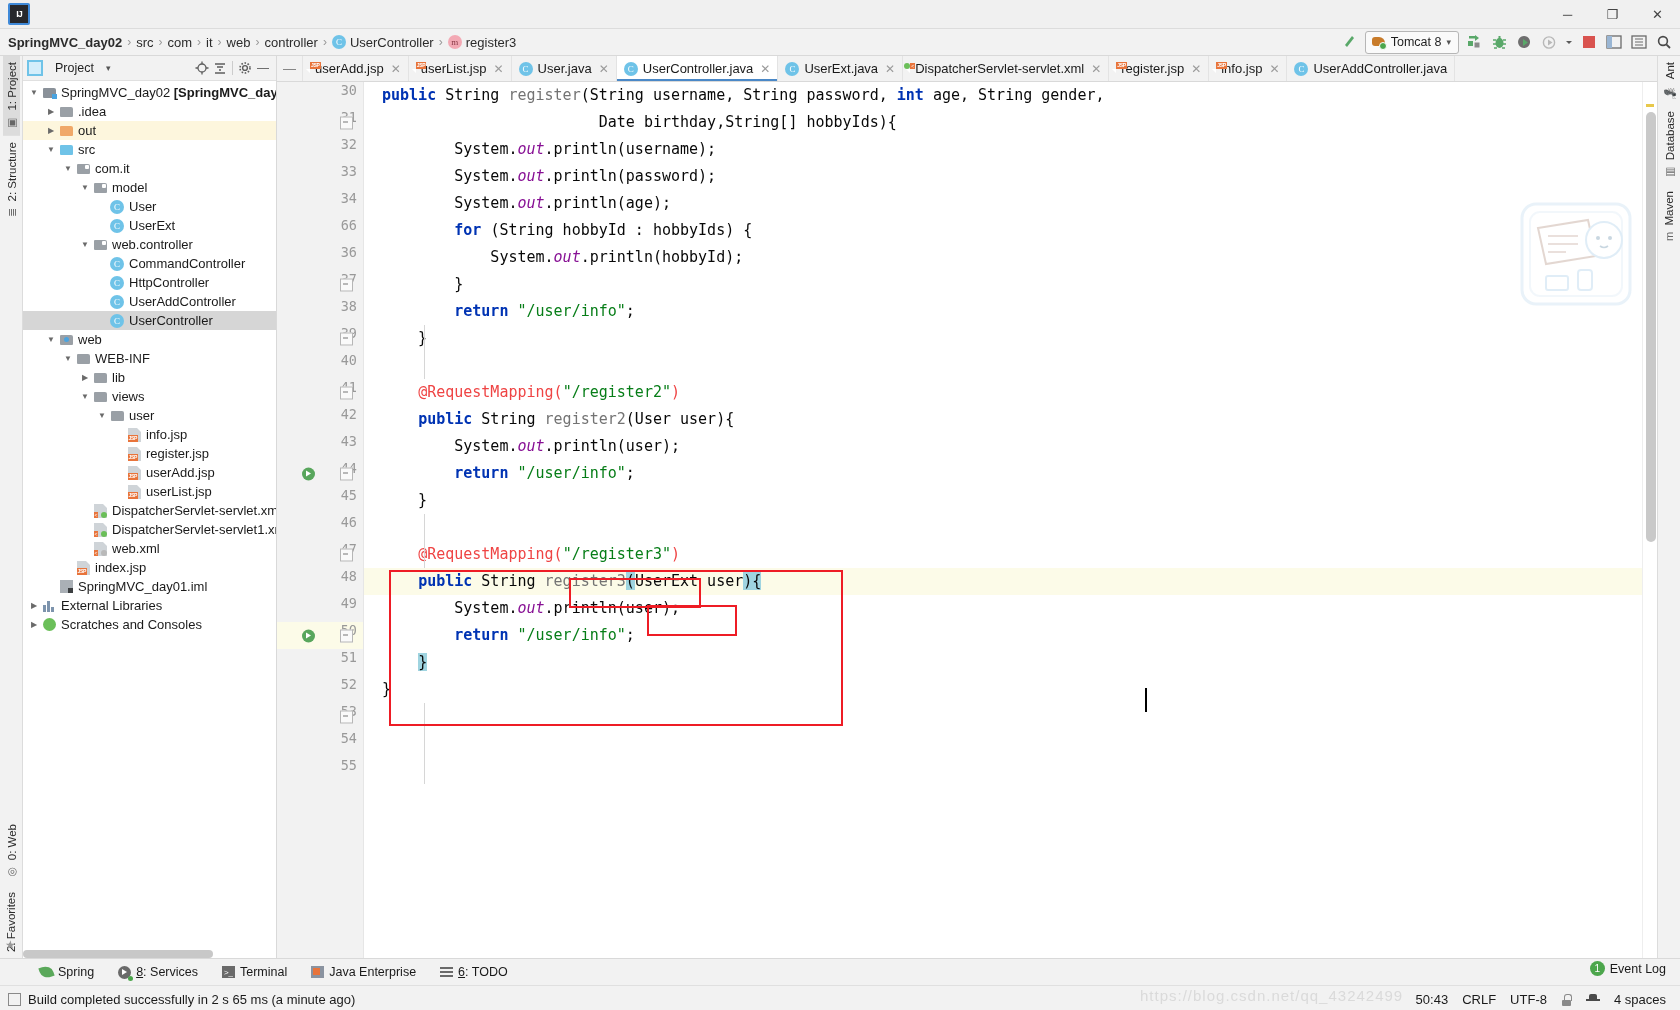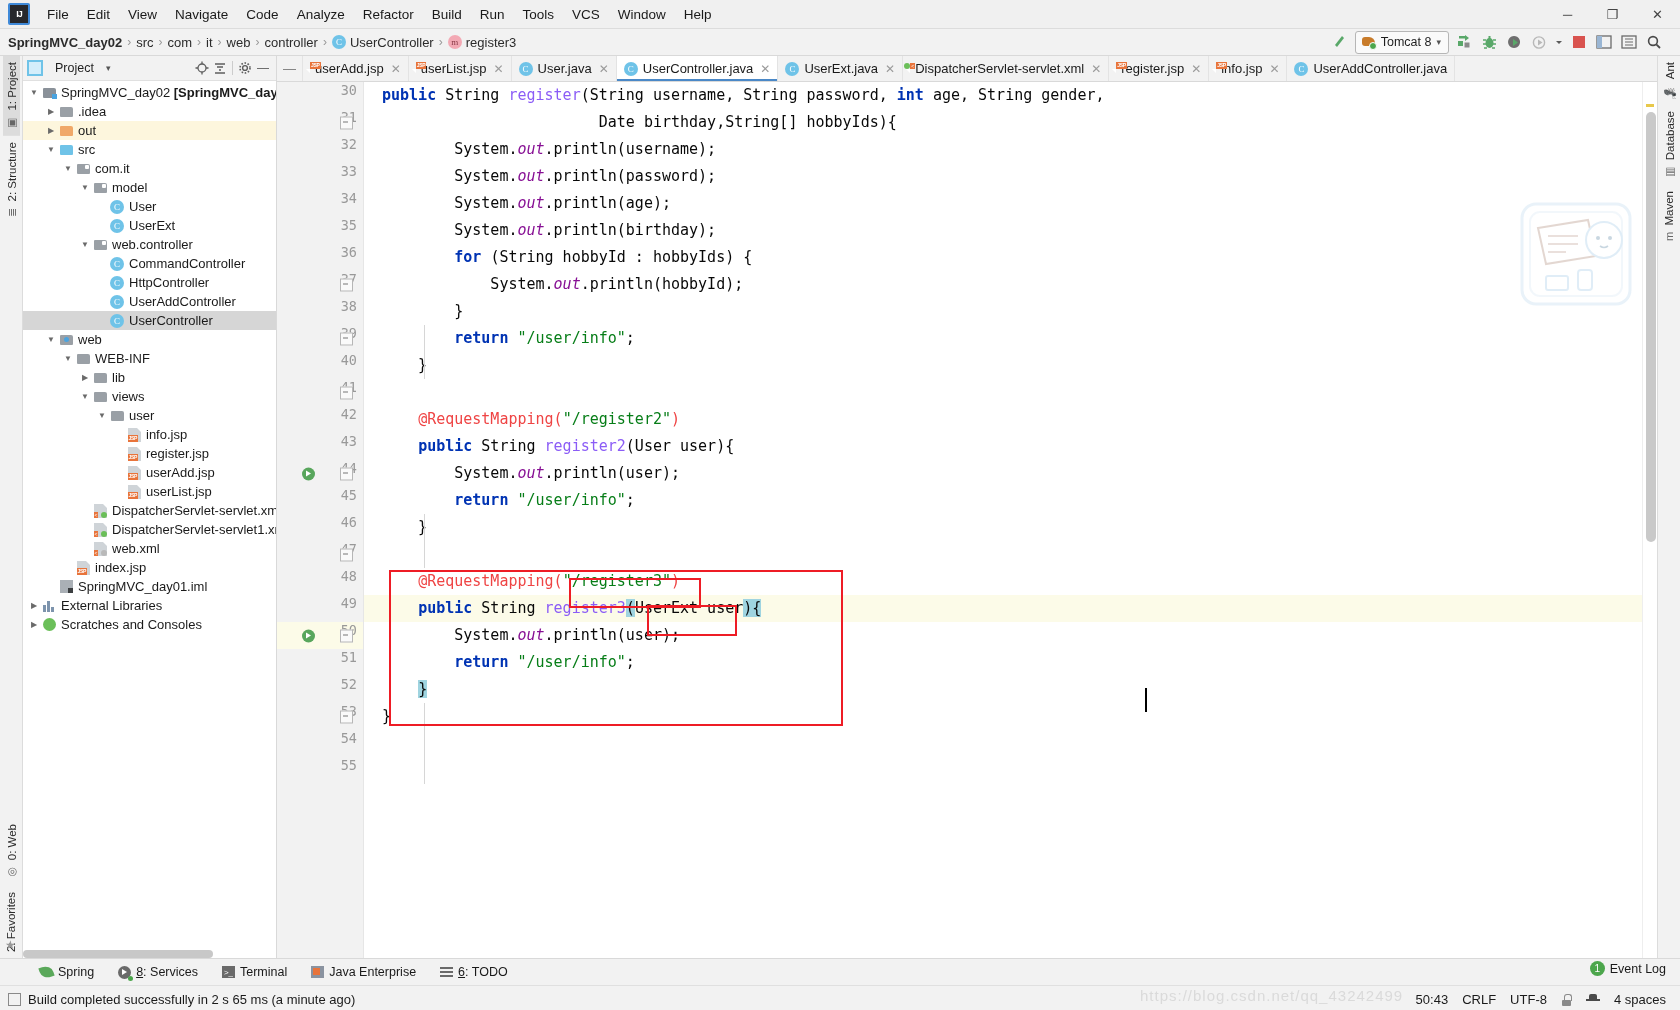--- a/index.html
+++ b/index.html
@@ -48,21 +48,21 @@
   .cls-badge{
     width:14px;height:14px;border-radius:50%;background:#6fc3e8;
     color:#fff;font-size:9px;display:inline-flex;align-items:center;justify-content:center;
     margin-right:4px;font-family:"Liberation Serif",serif;
   }
   .mth-badge{
     width:14px;height:14px;border-radius:50%;background:#f3a9b4;
     color:#8a3a47;font-size:9px;display:inline-flex;align-items:center;justify-content:center;
     margin-right:4px;font-family:"Liberation Serif",serif;
   }
-  .toolbar-right{margin-left:auto;display:flex;align-items:center;gap:5px;padding-right:16px;}
+  .toolbar-right{margin-left:auto;display:flex;align-items:center;gap:5px;padding-right:6px;}
   .run-config{
     display:flex;align-items:center;gap:5px;
     border:1px solid #b6b6b6;border-radius:3px;background:#fafafa;
     padding:1px 7px 1px 5px;height:19px;font-size:12.5px;
   }
   .tomcat-ico{position:relative;width:15px;height:13px;}
   .tomcat-ico .body{
     position:absolute;left:1px;top:1px;width:13px;height:9px;
     background:#c87b2a;border-radius:3px 6px 3px 3px;
   }
@@ -181,21 +181,21 @@
   .codearea{
     flex:1;position:relative;overflow:hidden;
     font-family:"DejaVu Sans Mono", monospace;font-size:15px;
   }
   .cline{height:27px;line-height:27px;white-space:pre;padding-left:18px;}
   .cline.cur{background:#fcfbe8;}
   .kw{color:#0033b3;font-weight:bold;}
   .str{color:#067d17;}
   .ann{color:#ef4444;}
   .stat{color:#871094;font-style:italic;}
-  .mname{color:#8b5cf6;}
+  .mname{color:#737373;}
   .plain{color:#080808;}
   .hl-sel{background:#9fd4e0;}
   .indent-guide{
     position:absolute;width:1px;background:#d6d6d6;
   }
   
   .redbox{position:absolute;border:2px solid #ee1c25;pointer-events:none;}
   
   .mark-strip{
     width:14px;flex:0 0 14px;background:#fff;border-left:1px solid #eee;position:relative;
@@ -251,35 +251,20 @@
     position:absolute;left:1140px;bottom:6px;font-size:15px;color:#dadada;letter-spacing:1px;
     pointer-events:none;white-space:nowrap;
   }
   .bookmark-star{position:absolute;bottom:6px;left:5px;color:#9a9a9a;font-size:12px;}
 </style>
 </head>
 <body>
 
 <div class="titlebar">
   <div class="ij-logo">IJ</div>
-  <div class="menubar">
-    <div class="mi">File</div>
-    <div class="mi">Edit</div>
-    <div class="mi">View</div>
-    <div class="mi">Navigate</div>
-    <div class="mi">Code</div>
-    <div class="mi">Analyze</div>
-    <div class="mi">Refactor</div>
-    <div class="mi">Build</div>
-    <div class="mi">Run</div>
-    <div class="mi">Tools</div>
-    <div class="mi">VCS</div>
-    <div class="mi">Window</div>
-    <div class="mi">Help</div>
-  </div>
   <div class="wbtns">
     <div class="wbtn">─</div>
     <div class="wbtn">❐</div>
     <div class="wbtn close">✕</div>
   </div>
 </div>
 
 <div class="navbar">
   <div class="crumb bold">SpringMVC_day02</div>
   <span class="crumb-sep">›</span>
@@ -726,21 +711,21 @@
           <div class="gline">
             <span>32</span>
           </div>
           <div class="gline">
             <span>33</span>
           </div>
           <div class="gline">
             <span>34</span>
           </div>
           <div class="gline">
-            <span>35</span>
+            <span>66</span>
           </div>
           <div class="gline">
             <span>36</span>
           </div>
           <div class="gline">
             <span>37</span>
             <span class="fold-mark open"></span>
           </div>
           <div class="gline">
             <span>38</span>
@@ -822,21 +807,20 @@
             <circle cx="94" cy="44" r="2" fill="#8aa8bd"></circle>
           <path d="M84 52 q4 3 8 0" stroke="#8aa8bd" stroke-width="1.6" fill="none"></path>
           <rect x="30" y="82" width="22" height="14" rx="2" fill="none" stroke="#bcd9ee" stroke-width="2"></rect>
           <rect x="62" y="76" width="14" height="20" rx="3" fill="none" stroke="#bcd9ee" stroke-width="2"></rect>
         </svg>
       <div class="cline"><span class="kw">public </span><span class="plain">String </span><span class="mname">register</span><span class="plain">(String username, String password, </span><span class="kw">int </span><span class="plain">age, String gender,</span></div>
           <div class="cline"><span class="plain">                        Date birthday,String[] hobbyIds){</span></div>
           <div class="cline"><span class="plain">        System.</span><span class="stat">out</span><span class="plain">.println(username);</span></div>
           <div class="cline"><span class="plain">        System.</span><span class="stat">out</span><span class="plain">.println(password);</span></div>
           <div class="cline"><span class="plain">        System.</span><span class="stat">out</span><span class="plain">.println(age);</span></div>
-          <div class="cline"><span class="plain">        System.</span><span class="stat">out</span><span class="plain">.println(birthday);</span></div>
           <div class="cline"><span class="plain">        </span><span class="kw">for </span><span class="plain">(String hobbyId : hobbyIds) {</span></div>
           <div class="cline"><span class="plain">            System.</span><span class="stat">out</span><span class="plain">.println(hobbyId);</span></div>
           <div class="cline"><span class="plain">        }</span></div>
           <div class="cline"><span class="plain">        </span><span class="kw">return </span><span class="str">"/user/info"</span><span class="plain">;</span></div>
           <div class="cline"><span class="plain">    }</span></div>
           <div class="cline"><span class="plain"></span></div>
           <div class="cline"><span class="plain">    </span><span class="ann">@RequestMapping(</span><span class="str">"/register2"</span><span class="ann">)</span></div>
           <div class="cline"><span class="plain">    </span><span class="kw">public </span><span class="plain">String </span><span class="mname">register2</span><span class="plain">(User user){</span></div>
           <div class="cline"><span class="plain">        System.</span><span class="stat">out</span><span class="plain">.println(user);</span></div>
           <div class="cline"><span class="plain">        </span><span class="kw">return </span><span class="str">"/user/info"</span><span class="plain">;</span></div>

